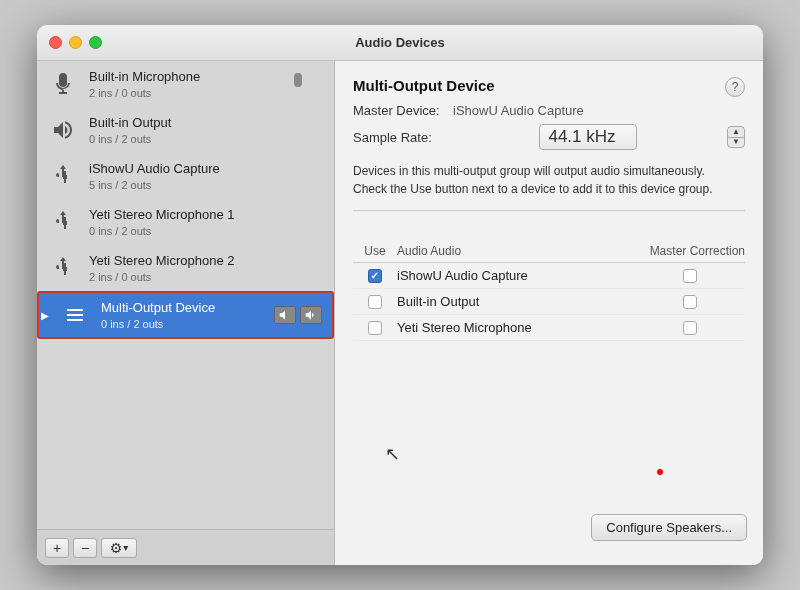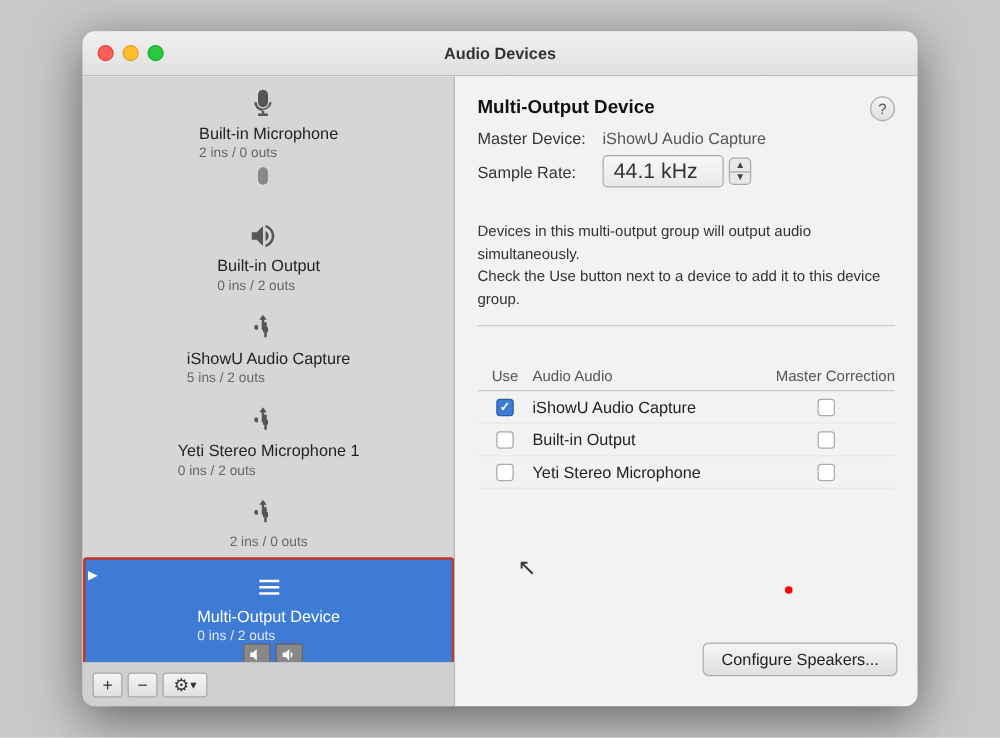--- a/index.html
+++ b/index.html
@@ -8,21 +8,21 @@
       font-size: 13px;
       background: #c8c8c8;
       display: flex;
       justify-content: center;
       align-items: center;
       width: 800px;
       height: 590px;
       overflow: hidden;
     }
     .window {
-      width: 668px;
+      width: 726px;
       height: 540px;
       background: #ececec;
       border-radius: 10px;
       box-shadow: 0 10px 40px rgba(0,0,0,0.5);
       display: flex;
       flex-direction: column;
       overflow: hidden;
     }
     .titlebar {
       height: 36px;
@@ -73,21 +73,20 @@
       flex: 1;
       overflow-y: auto;
     }
     .device-item {
       display: flex;
       align-items: center;
       padding: 6px 10px;
       cursor: pointer;
       position: relative;
       min-height: 46px;
-      flex-direction: column;
     }
     .device-item.selected {
       background: #3d7bd4;
       border: 2px solid #c0392b;
     }
     .device-item.selected .device-name,
     .device-item.selected .device-info {
       color: white;
     }
     .device-icon {
@@ -196,21 +195,22 @@
       color: #333;
       min-width: 100px;
     }
     .field-value {
       font-size: 13px;
       color: #555;
     }
     .sample-rate-row {
       display: flex;
       align-items: center;
-      margin-bottom: 26px;
+      margin-bottom: 12px;
+      justify-content: space-between;
     }
     .sample-rate-label {
       font-size: 13px;
       color: #333;
       min-width: 100px;
     }
     .sample-rate-select {
       background: linear-gradient(to bottom, #f8f8f8, #e8e8e8);
       border: 1px solid #aaa;
       border-radius: 4px;
@@ -447,20 +447,21 @@
           </div>
         </div>
 
         <div class="device-item">
           <div class="device-icon">
             <svg viewBox="0 0 24 24" fill="#555" width="26" height="26">
               <path d="M15 7v4h1v2h-3V5h2l-3-4-3 4h2v8H8v-2.07A2 2 0 0 0 7 9a2 2 0 0 0 0 4 2 2 0 0 0 1-.07V13h4v2h1v4h2v-4h1v-2h-3V7h2z"></path>
             </svg>
           </div>
           <div class="device-text">
+            <div class="device-name">Yeti Stereo Microphone 2</div>
             <div class="device-info">2 ins / 0 outs</div>
           </div>
         </div>
 
         <div class="device-item selected" style="border: 2px solid #c0392b; border-radius: 3px;">
           <span class="play-indicator">▶</span>
           <div class="device-icon" style="margin-left:10px;">
             <svg viewBox="0 0 24 24" fill="white" width="26" height="26">
               <path d="M4 6h16v2H4zm0 5h16v2H4zm0 5h16v2H4z"></path>
             </svg>

